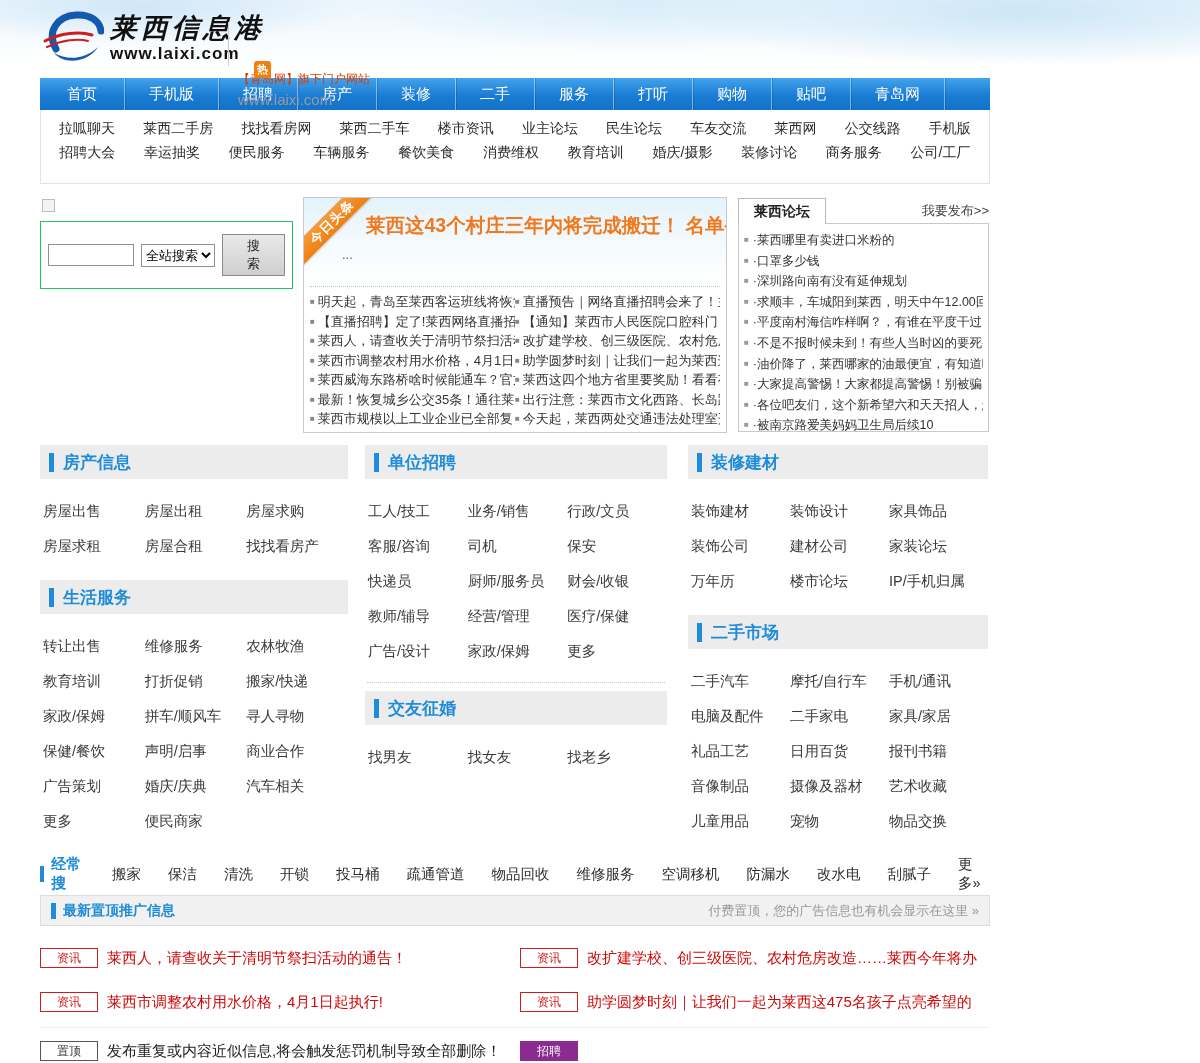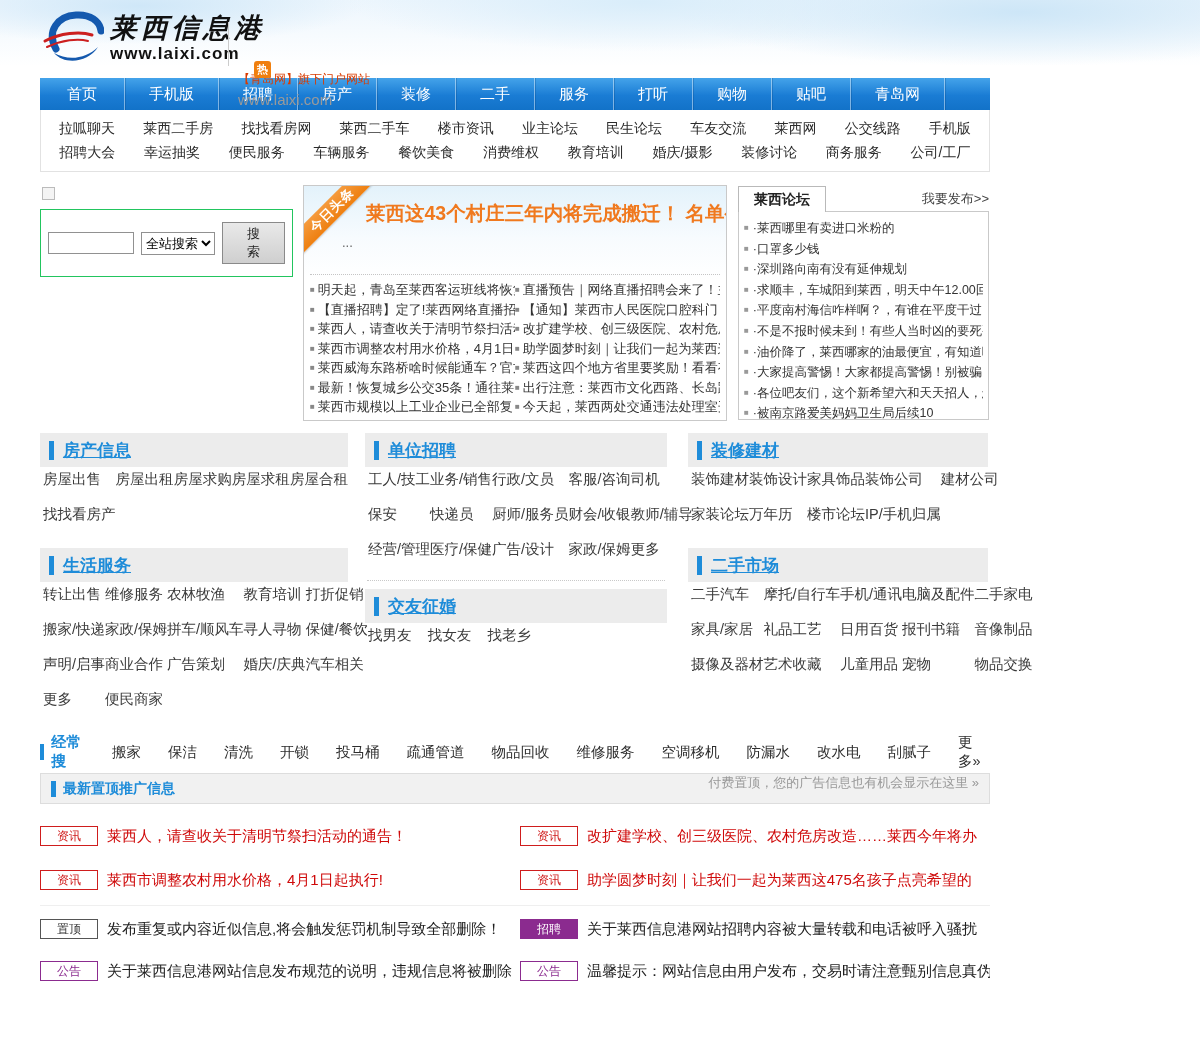--- a/index.html
+++ b/index.html
@@ -25,21 +25,21 @@
   .hot-badge { position:absolute; left:254px; top:61px; width:17px; height:17px; background:#f07f0e; border-radius:3px; color:#fff; font-size:11px; font-weight:bold; line-height:17px; text-align:center; z-index:6; }
 
   .content { width:950px; margin-left:40px; }
 
   
   .main-nav { height:32px; background:linear-gradient(180deg,#44a3ea 0%,#1a7cd4 55%,#1272c8 100%); display:flex; align-items:stretch; }
   .nav-item { color:#fff; font-size:15px; line-height:32px; padding:0 24px; border-right:1px solid rgba(255,255,255,.45); box-shadow:1px 0 0 rgba(0,60,120,.25); cursor:pointer; white-space:nowrap; }
   .nav-item:first-child { padding:0 27px; }
 
   
-  .subnav { border:1px solid #e2e2e2; border-top:none; background:#fff; padding:6px 4px 7px; }
+  .subnav { border:1px solid #e2e2e2; border-top:none; background:#fff; padding:6px 4px 19px; }
   .subnav-row { display:flex; justify-content:space-around; }
   .subnav-link { font-size:14px; color:#2b2b2b; line-height:24px; cursor:pointer; white-space:nowrap; }
 
   
   .main-row { display:flex; margin-top:13px; }
   .left-col { width:263px; }
   .mini-checkbox { width:13px; height:13px; border:1px solid #bbb; background:#f4f4f4; margin:2px 0 9px 2px; cursor:pointer; }
   .search-panel { border:1px solid #22c55e; padding:12px 7px; display:flex; align-items:center; gap:7px; width:253px; }
   .search-input { width:86px; height:22px; border:1px solid #919191; font-size:12px; padding:0 3px; }
   .search-select { width:88px; height:23px; border:1px solid #919191; font-size:13px; background:#fff; }
@@ -60,38 +60,38 @@
   .forum-tab { border:1px solid #b9b9b9; border-bottom:none; background:#fff; font-size:14px; font-weight:bold; color:#222; padding:4px 15px 3px; cursor:pointer; position:relative; z-index:2; }
   .forum-publish { font-size:13px; color:#444; cursor:pointer; padding-bottom:4px; }
   .forum-body { list-style:none; border:1px solid #c9c9c9; margin-top:-1px; padding:6px 5px 5px; height:209px; overflow:hidden; background:#fff; }
   .forum-item { font-size:12.5px; color:#333; line-height:19.6px; white-space:nowrap; overflow:hidden; cursor:pointer; }
   .forum-item .sq { color:#999; font-size:8px; vertical-align:2px; margin-right:4px; }
 
   
   .sections { display:flex; margin-top:12px; }
   .sec-header { background:#ececec; height:34px; display:flex; align-items:center; }
   .sec-bar { display:inline-block; width:5px; height:19px; background:#1e8cd9; margin:0 9px 0 9px; }
-  .sec-title { color:#1e8cd9; font-size:17px; font-weight:bold;text-decoration:underline; }
-  .links-grid { display:grid; grid-template-columns:1fr 1fr 1fr 1fr 1fr; padding:1px 0 0 3px; }
+  .sec-title { color:#1e8cd9; font-size:17px; font-weight:bold; }
+  .links-grid { display:grid; grid-template-columns:1fr 1fr 1fr; padding:21px 0 0 3px; }
   .links-grid .lnk { font-size:14.5px; color:#3a3a3a; height:35px; line-height:22px; cursor:pointer; white-space:nowrap; }
   .c-red{color:#cf0a0a} .c-orange{color:#e8820c} .c-red-orange{color:#e4500f}
   .c-blue{color:#2433d0} .c-green{color:#18991a} .c-olive{color:#b3861e} .c-gray{color:#9a9a9a}
   .jobs-divider { border-top:1px dotted #c9c9c9; margin:7px 2px 0; }
   .gap8 { height:8px; } .gap10 { height:10px; }
 
   
   .hotsearch { display:flex; align-items:center; margin-top:16px; height:26px; }
   .sec-bar.small { height:16px; margin:0 7px 0 0; }
   .hot-title { color:#1e8cd9; font-size:15px; font-weight:bold; margin-right:22px; }
   .hot-items { display:flex; gap:27px; }
   .hot-link { font-size:14.5px; color:#2e2e2e; cursor:pointer; white-space:nowrap; }
   .hot-more { font-size:14.5px; color:#2e2e2e; margin-left:27px; cursor:pointer; }
 
   
-  .promo-bar { margin-top:8px; height:31px; background:#f1f1f1; border:1px solid #ddd; display:flex; justify-content:space-between; padding:0 10px 0 0; }
+  .promo-bar { margin-top:8px; height:31px; background:#f1f1f1; border:1px solid #ddd; display:flex; align-items:center; justify-content:space-between; padding:0 10px 0 0; }
   .pb-left { display:flex; align-items:center; }
   .pb-left .sec-bar { height:16px; margin:0 7px 0 10px; }
   .pb-title { color:#1e8cd9; font-size:14px; font-weight:bold; }
   .pb-right { color:#999; font-size:13px; cursor:pointer; }
 
   
   .promo-rows { margin-top:10px; }
   .promo-row { display:flex; height:44px; align-items:center; }
   .promo-row.sep { border-top:1px solid #efefef; margin-top:3px; padding-top:3px; }
   .promo-cell { display:flex; align-items:center; width:480px; overflow:hidden; }
@@ -394,21 +394,20 @@
             <a class="promo-text t-red">助学圆梦时刻｜让我们一起为莱西这475名孩子点亮希望的</a>
           </div>
         </div>
         <div class="promo-row sep">
           <div class="promo-cell">
             <span class="promo-tag tag-dark">置顶</span>
             <a class="promo-text t-dark">发布重复或内容近似信息,将会触发惩罚机制导致全部删除！</a>
           </div>
           <div class="promo-cell">
             <span class="promo-tag tag-purple-fill">招聘</span>
-            <a class="promo-text t-dark">关于莱西信息港网站招聘内容被大量转载和电话被呼入骚扰</a>
           </div>
         </div>
         <div class="promo-row">
           <div class="promo-cell">
             <span class="promo-tag tag-purple">公告</span>
             <a class="promo-text t-dark">关于莱西信息港网站信息发布规范的说明，违规信息将被删除</a>
           </div>
           <div class="promo-cell">
             <span class="promo-tag tag-purple">公告</span>
             <a class="promo-text t-dark">温馨提示：网站信息由用户发布，交易时请注意甄别信息真伪</a>

